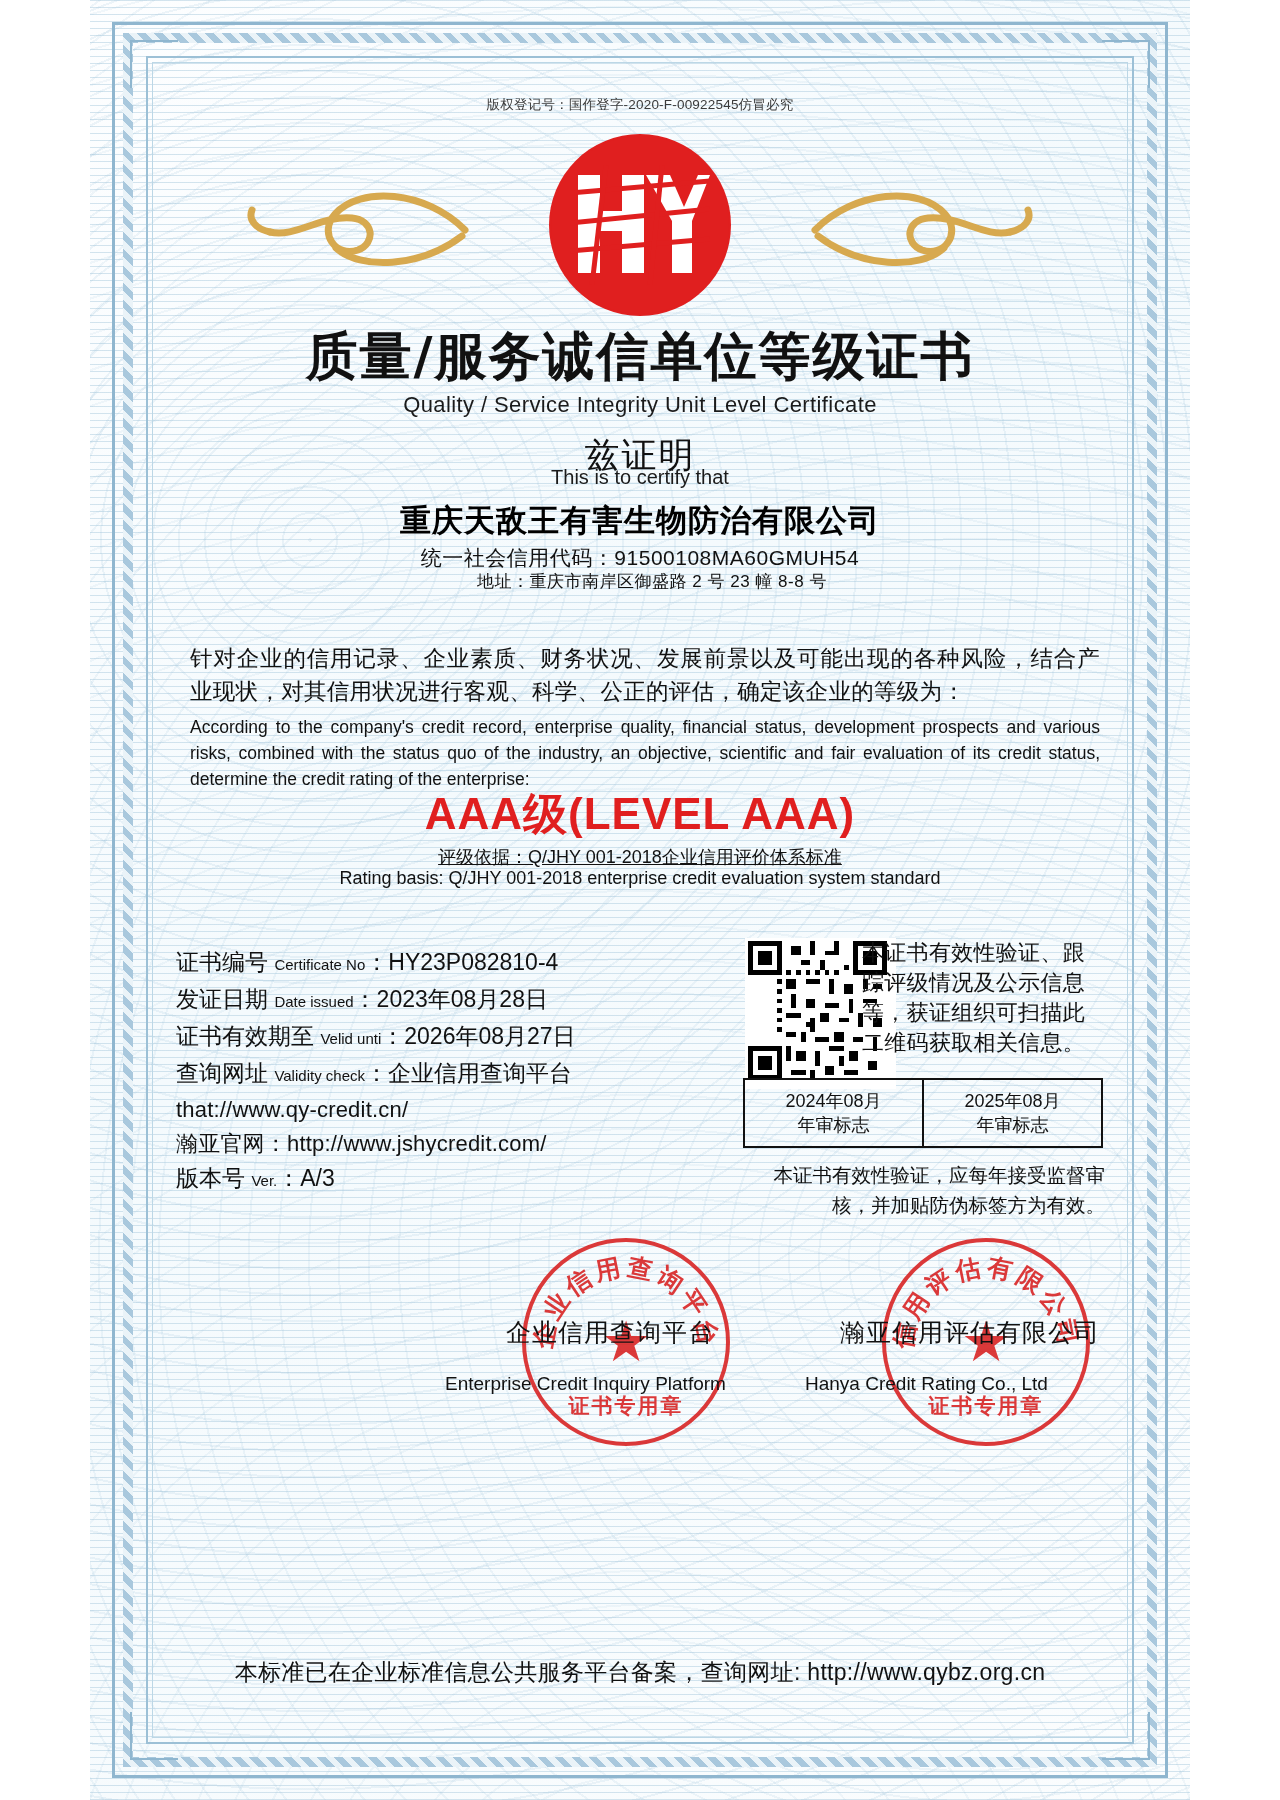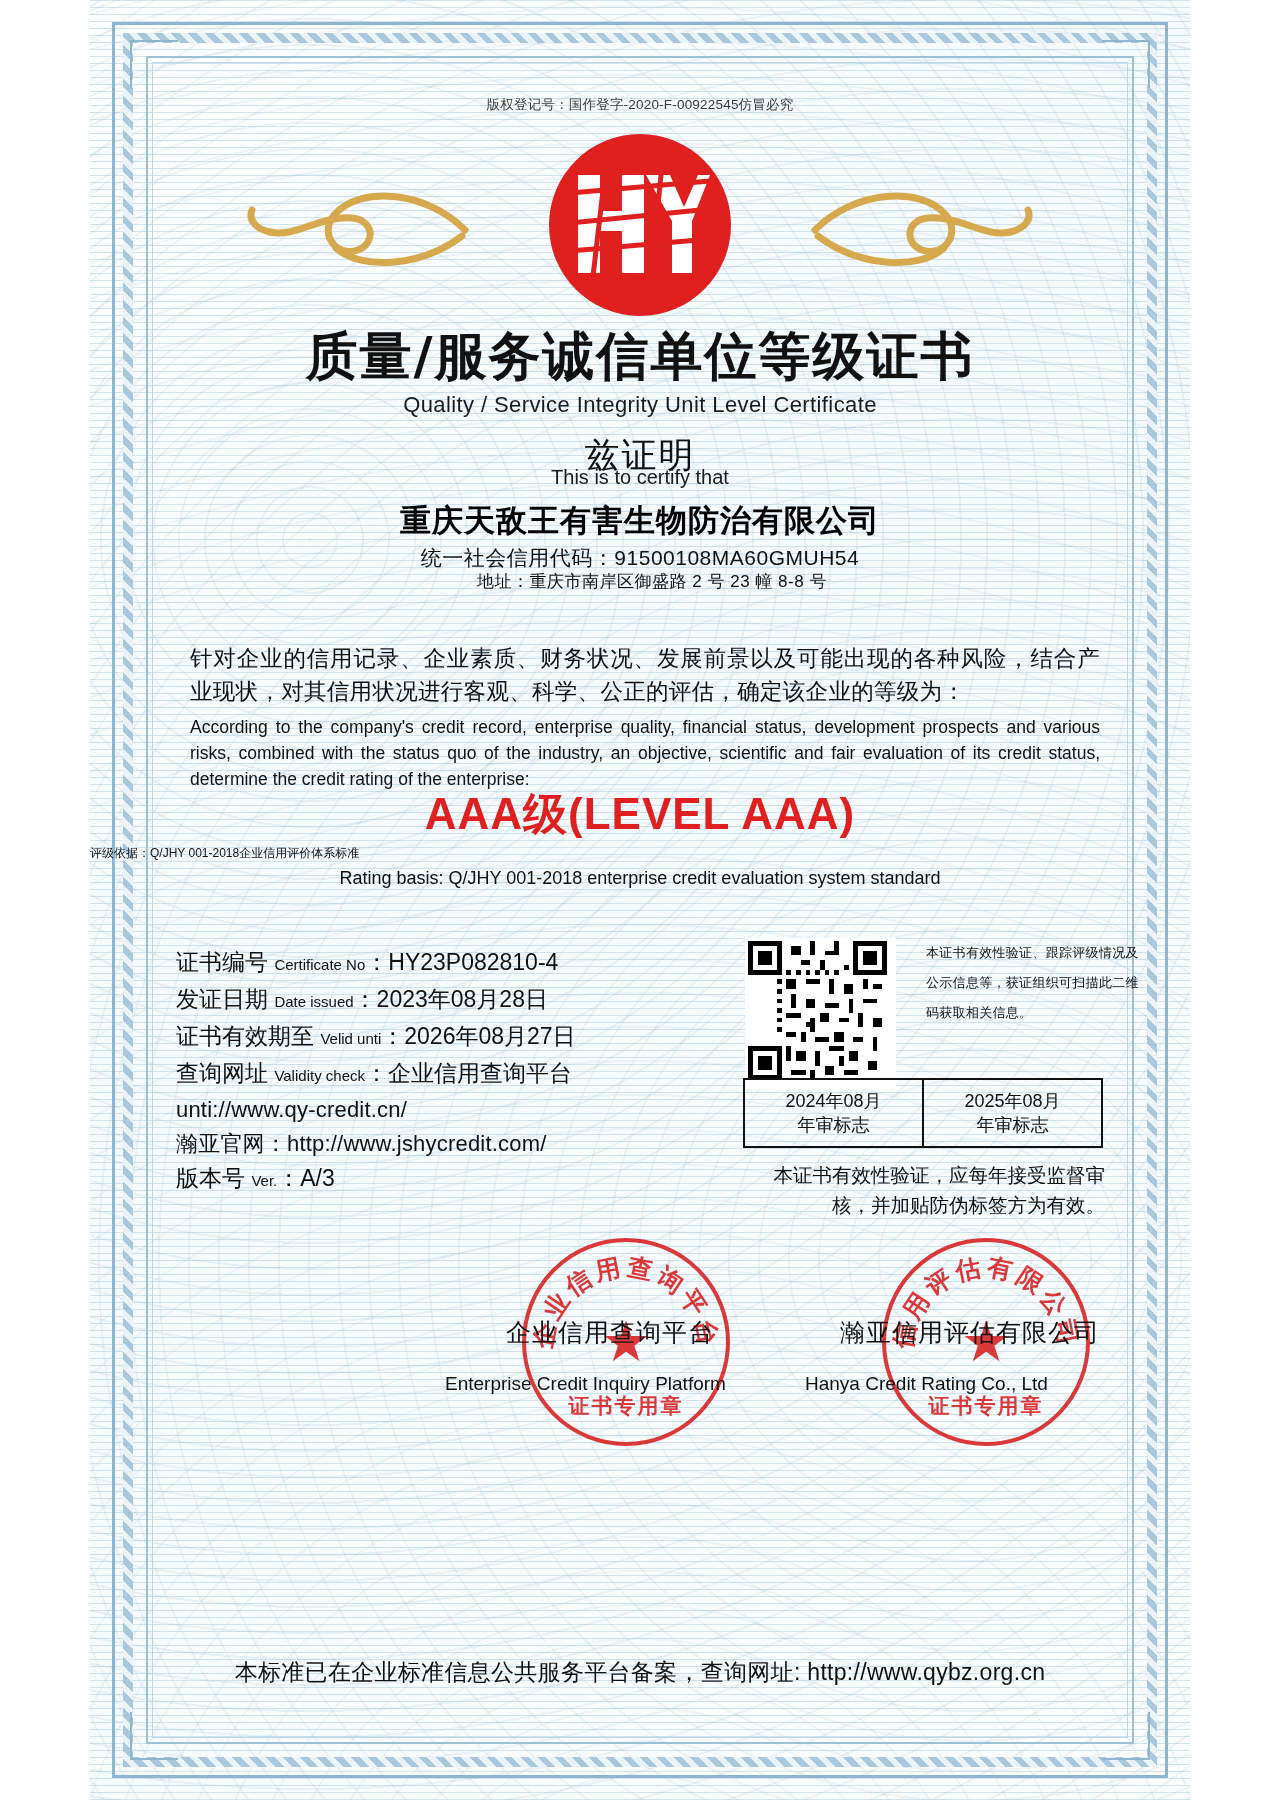--- a/index.html
+++ b/index.html
@@ -125,22 +125,22 @@
     margin-top:6px;
     font-size:17.5px;color:#111;line-height:26px;text-align:justify;
   }
 
   
   .level{
     position:absolute;top:785px;left:0;width:100%;text-align:center;
     font-size:44px;font-weight:bold;color:#e01f1f;letter-spacing:1px;
   }
   .basis-cn{
-    position:absolute;top:845px;left:0;width:100%;
-    font-size:12px;color:#111;
+    position:absolute;top:845px;left:0;width:100%;text-align:center;
+    font-size:18px;color:#111;text-decoration:underline;
   }
   .basis-en{
     position:absolute;top:868px;left:0;width:100%;text-align:center;
     font-size:18px;color:#111;
   }
 
   
   .details{
     position:absolute;top:945px;left:86px;width:560px;
     font-size:23px;color:#111;line-height:34px;
@@ -148,22 +148,22 @@
   .details .lbl-en{font-size:15px;}
   .details .url{font-size:22px;letter-spacing:.2px;}
 
   
   .qr-wrap{
     position:absolute;top:938px;left:655px;width:145px;height:145px;
     background:#fff;padding:3px;
   }
   .qr-wrap svg{display:block;}
   .qr-note{
-    position:absolute;top:938px;left:836px;width:225px;
-    font-size:13px;color:#111;line-height:30px;letter-spacing:.3px;
+    position:absolute;top:938px;left:772px;width:225px;
+    font-size:22px;color:#111;line-height:30px;letter-spacing:.3px;
   }
   .stamp-boxes{
     position:absolute;top:1078px;left:653px;width:360px;height:70px;
     display:flex;
   }
   .stamp-box{
     flex:1;border:2px solid #111;display:flex;flex-direction:column;
     align-items:center;justify-content:center;font-size:18px;color:#111;line-height:24px;
   }
   .stamp-box + .stamp-box{border-left:none;}
@@ -288,21 +288,21 @@
       <span class="lbl-en">Date issued</span><span>：2023年08月28日</span>
     </div>
     <div>
       <span>证书有效期至</span>
       <span class="lbl-en">Velid unti</span><span>：2026年08月27日</span>
     </div>
     <div>
       <span>查询网址</span>
       <span class="lbl-en">Validity check</span><span>：企业信用查询平台</span>
     </div>
-    <div class="url">unti://www.qy-credit.cn/</div>
+    <div class="url">that://www.qy-credit.cn/</div>
     <div class="url">瀚亚官网：http://www.jshycredit.com/</div>
     <div>
       <span>版本号</span>
       <span class="lbl-en">Ver.</span><span>：A/3</span>
     </div>
   </div>
 
   <div class="qr-wrap">
     <svg width="139" height="139" viewBox="0 0 29 29" shape-rendering="crispEdges">
       <rect width="29" height="29" fill="#fff"></rect>

